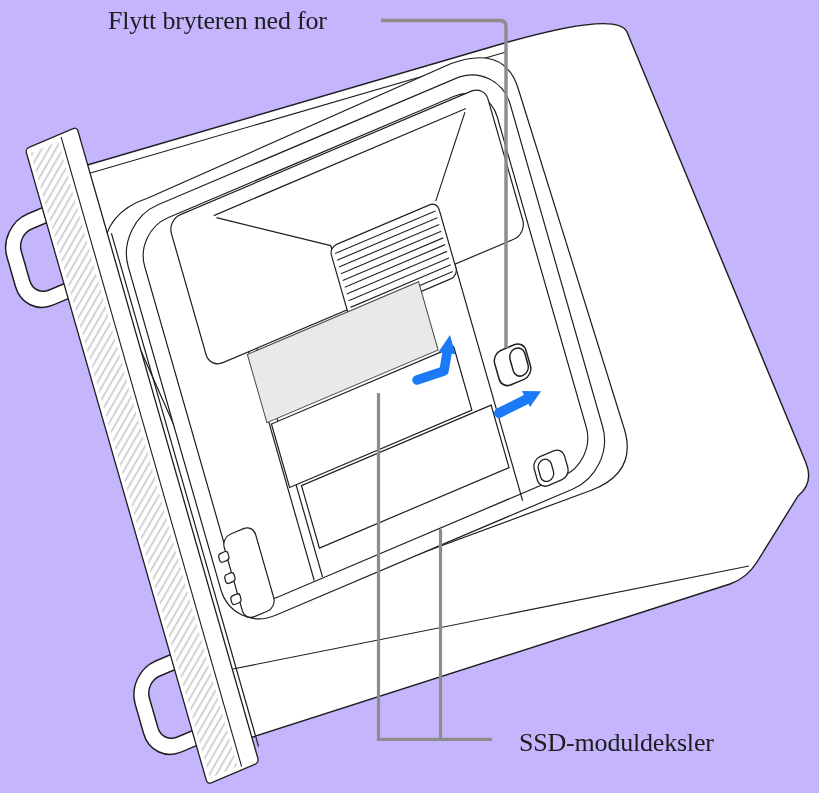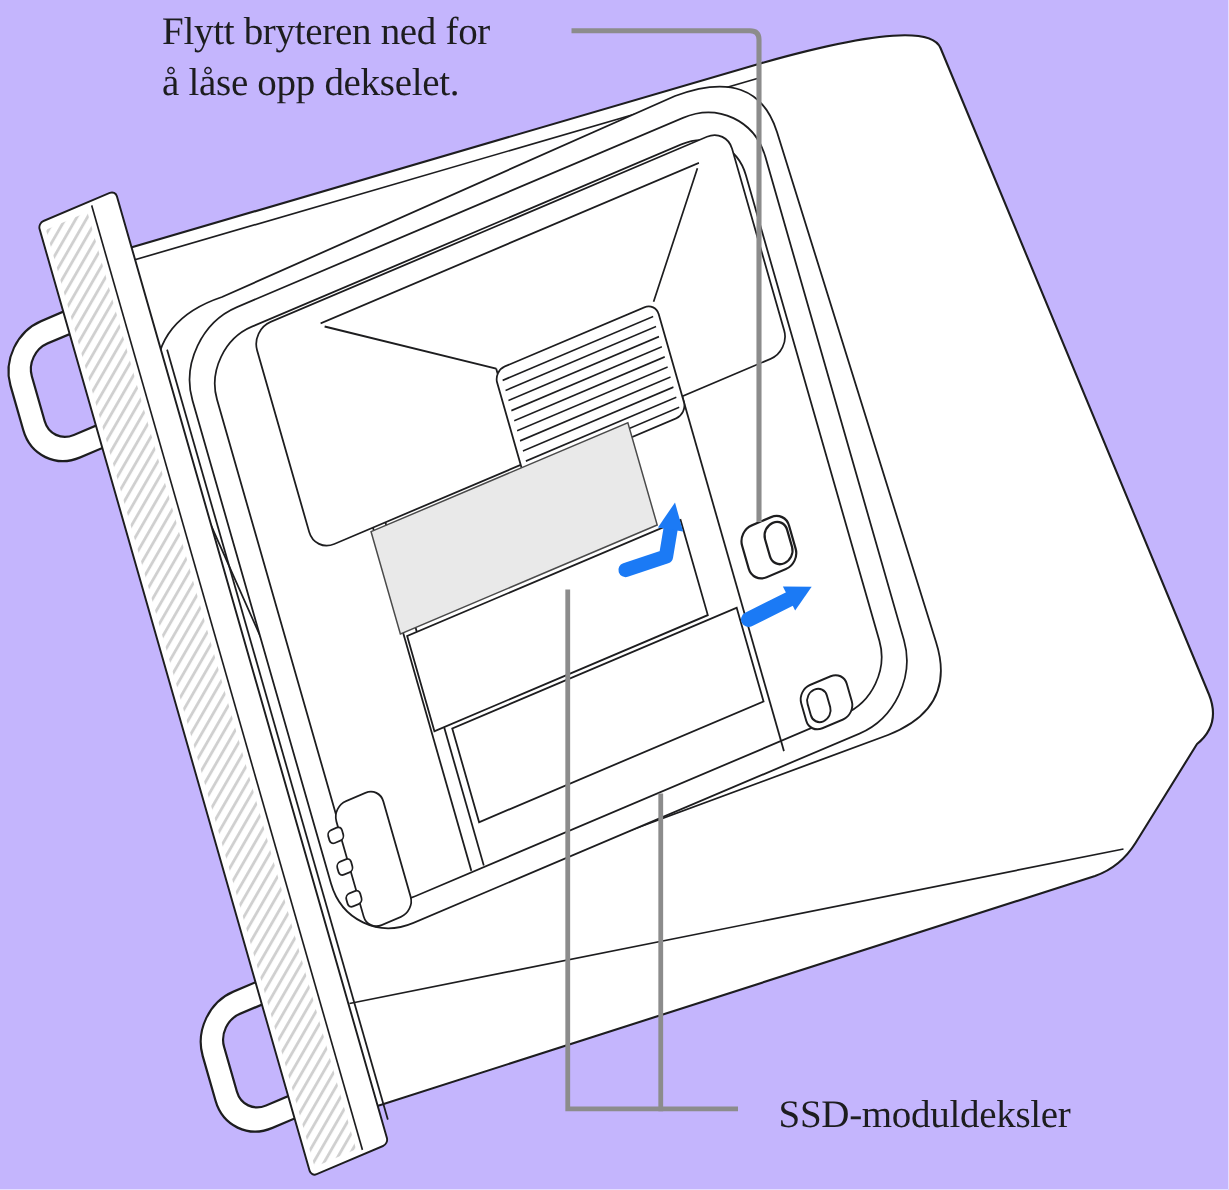--- a/index.html
+++ b/index.html
@@ -110,17 +110,16 @@
       <polygon points="455.4,354.3 438.6,351.7 450,335" fill="#1B7AF5"></polygon>
     </g>
     <g>
       <path d="M 499,413 L 527,399" fill="none" stroke="#1B7AF5" stroke-width="10" stroke-linecap="round"></path>
       <polygon points="530.1,407 521.9,391 541.1,391.2" fill="#1B7AF5"></polygon>
     </g>
   </svg>
 
   <div class="label" id="label-unlock">
     <span>Flytt bryteren ned for</span>
-    <span>å låse opp dekselet.</span>
   </div>
   <div class="label" id="label-ssd">SSD-moduldeksler</div>
 
 </div>
 
 </body></html>

